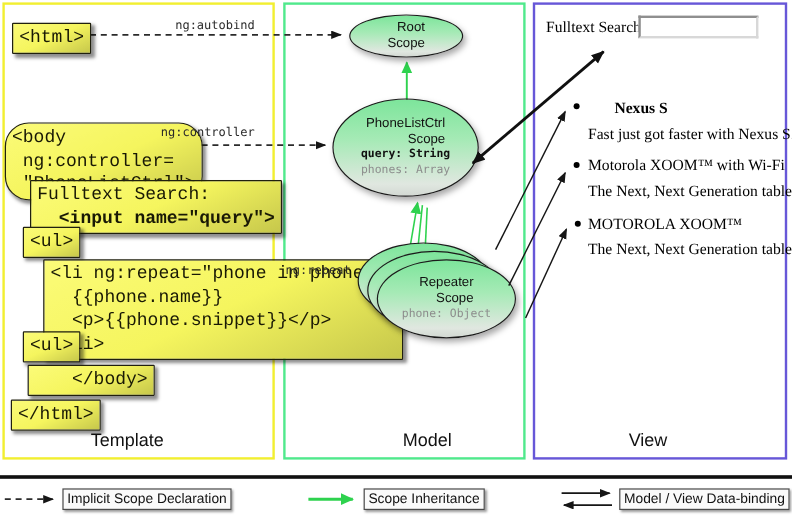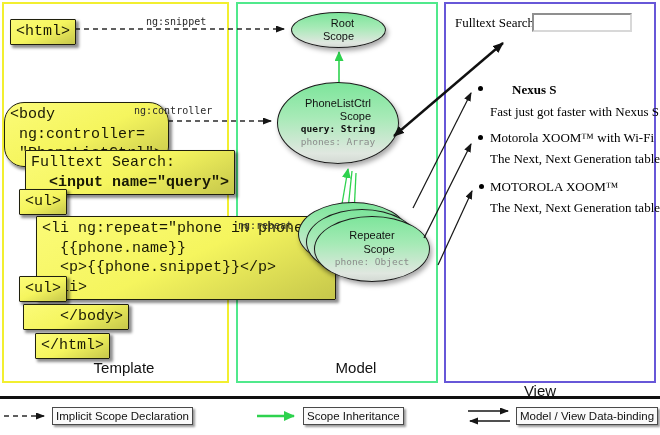--- a/index.html
+++ b/index.html
@@ -6,23 +6,23 @@
   #canvas{position:relative;width:660px;height:435px;background:#fff;overflow:hidden;
           font-family:"Liberation Sans",sans-serif;box-sizing:border-box;}
   #canvas *{box-sizing:border-box;}
 
   
   .panel{position:absolute;top:2px;height:381px;background:#fff;z-index:1;}
   .panel-template{left:2px;width:227px;border:2px solid #f2ef30;}
   .panel-model{left:236px;width:202px;border:2px solid #50e98c;}
   .panel-view{left:444px;width:212px;border:2px solid #6757d8;}
   .panel-label{position:absolute;top:359px;z-index:2;font-size:15px;color:#111;text-align:center;}
-  .lbl-template{left:20px;width:208px;}
+  .lbl-template{left:2px;width:208px;}
   .lbl-model{left:236px;width:240px;}
-  .lbl-view{left:444px;width:192px;margin-top:23px;}
+  .lbl-view{left:444px;width:192px;}
 
   
   .code-box{position:absolute;z-index:4;
     background:linear-gradient(155deg,#fbfb78 0%,#f5f55e 50%,#c6c74b 100%);
     border:1.5px solid #20200e;border-radius:1px;
     box-shadow:2.5px 2.5px 3px rgba(0,0,0,.45);
     font-family:Liberation Mono, monospace;font-size:15px;line-height:1.3;
     color:#191905;padding:2px 5px;white-space:pre;}
   .code-bold{font-weight:bold;}
 
@@ -110,23 +110,23 @@
  "PhoneListCtrl"&gt;</div>
   <div class="code-box" style="left:25px;top:150px;"><span>Fulltext Search:</span>
 <span class="code-bold">  &lt;input name="query"&gt;</span></div>
   <div class="code-box" style="left:19px;top:189px;">&lt;ul&gt;</div>
   <div class="code-box" style="left:36px;top:216px;">&lt;li ng:repeat="phone in phones"&gt;
   {{phone.name}}
   &lt;p&gt;{{phone.snippet}}&lt;/p&gt;
 &lt;/li&gt;</div>
   <div class="code-box" style="left:19px;top:276px;">&lt;ul&gt;</div>
   <div class="code-box" style="left:23px;top:304px;padding-left:36px;">&lt;/body&gt;</div>
-  <div class="code-box" style="left:9px;top:333px;margin-left:26px;">&lt;/html&gt;</div>
+  <div class="code-box" style="left:9px;top:333px;">&lt;/html&gt;</div>
 
-  <div class="anno" style="left:146px;top:16px;">ng:snippet</div>
+  <div class="anno" style="left:146px;top:16px;">ng:autobind</div>
   <div class="anno" style="left:134px;top:105px;">ng:controller</div>
   <div class="anno" style="left:238px;top:220px;">ng:repeat</div>
 
   <div class="scope scope-root">
     <div class="scope-title">Root
 Scope</div>
   </div>
 
   <div class="scope scope-phonelist">
     <div class="scope-title">PhoneListCtrl

